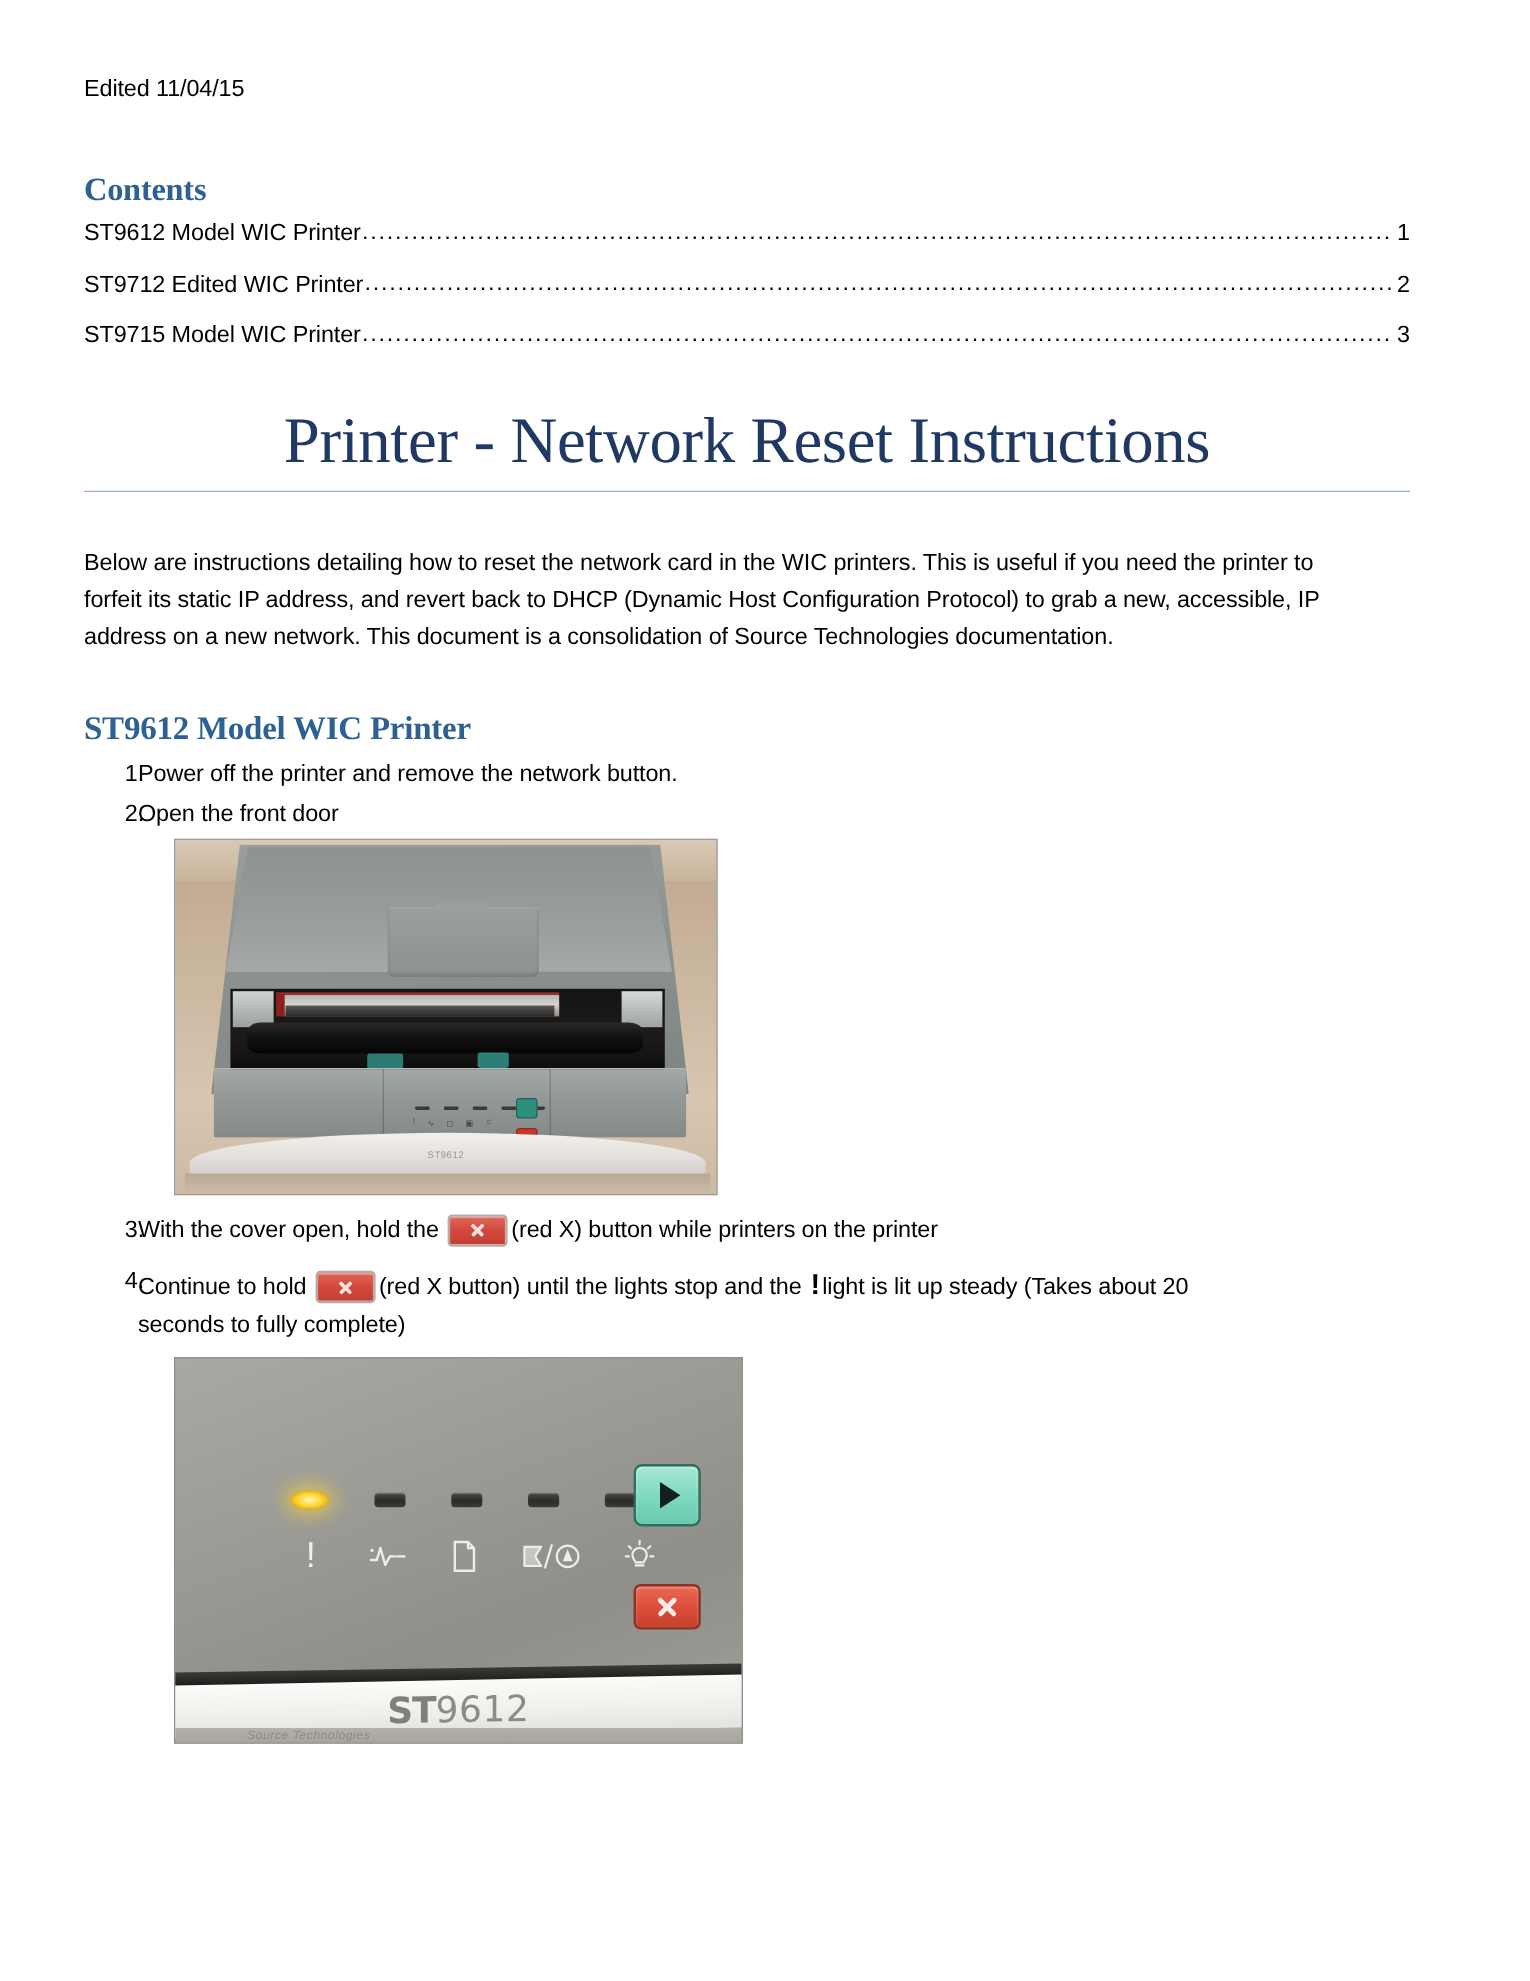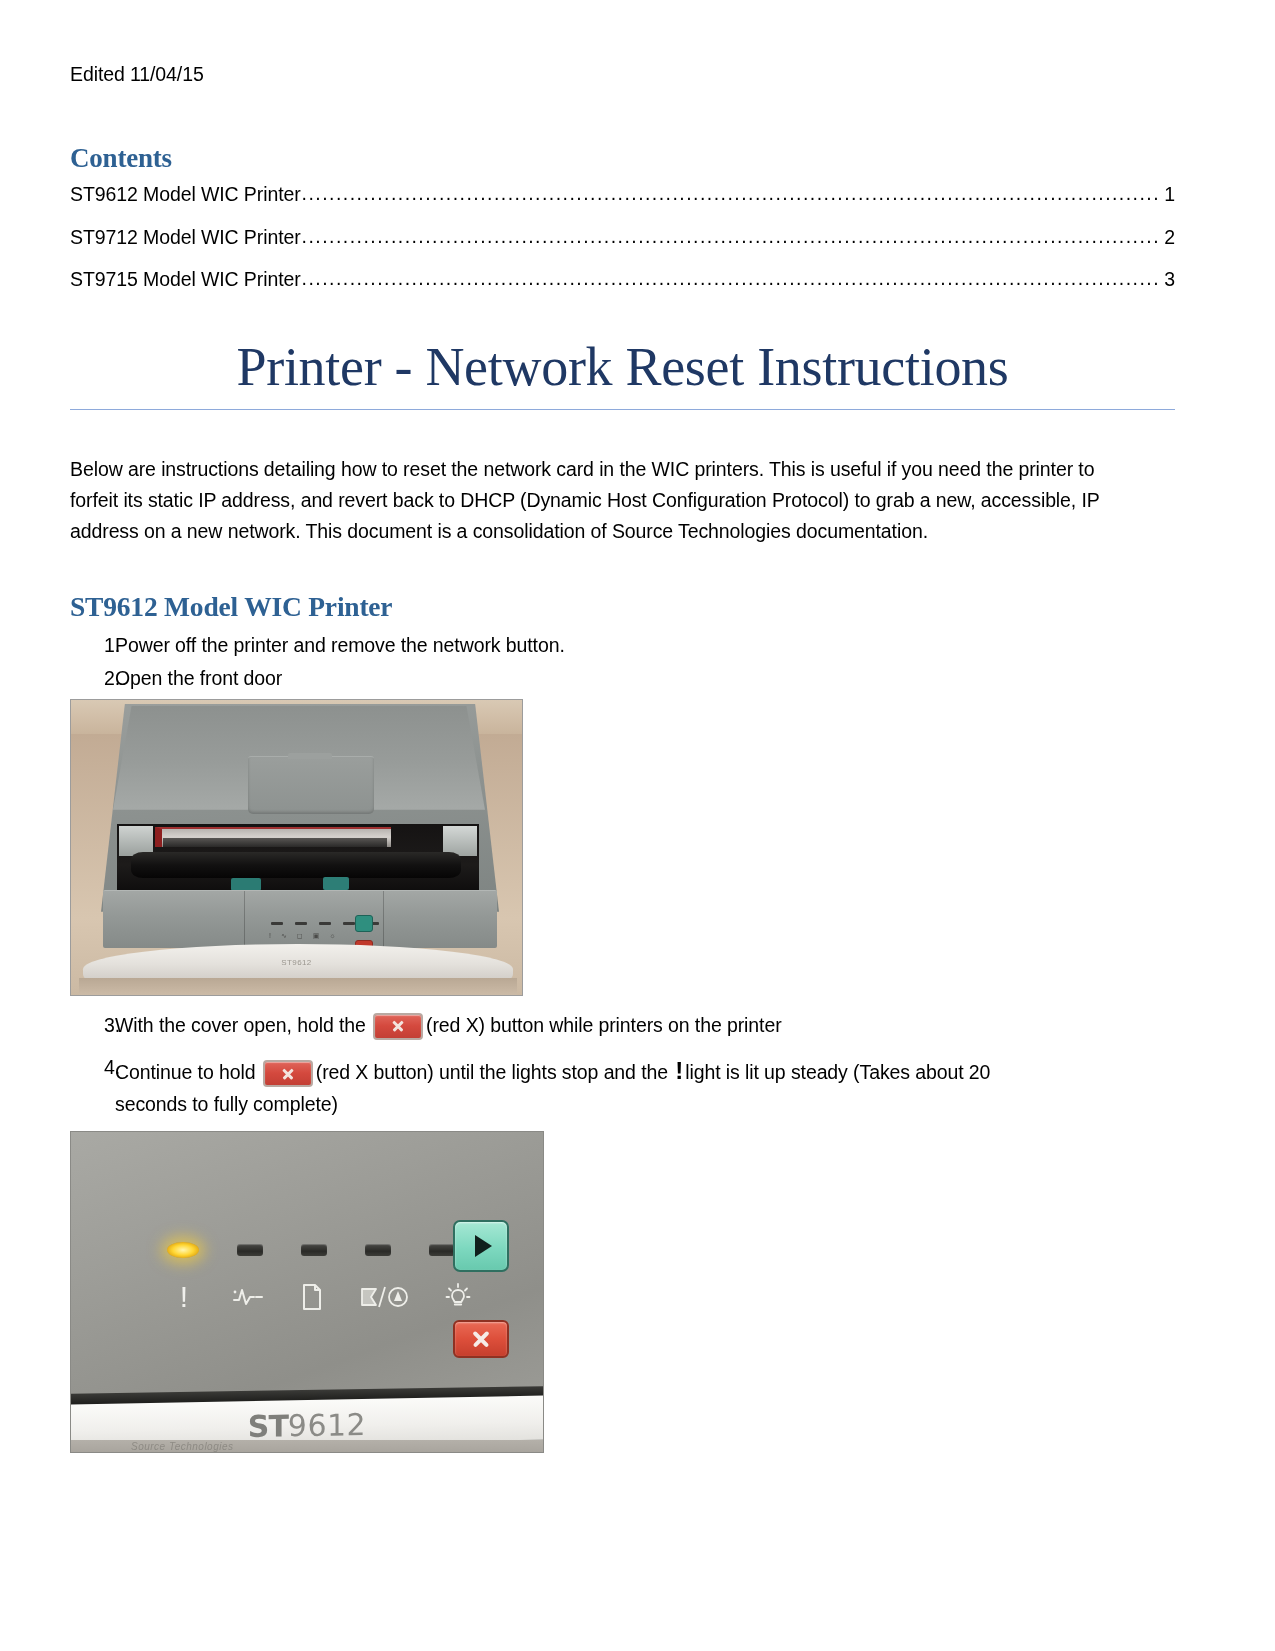--- a/index.html
+++ b/index.html
@@ -141,21 +141,21 @@
     width: 13px; height: 2.5px;
     background: #f3e3de;
     border-radius: 1px;
   }
   .redx-inline::before { transform: translate(-50%,-50%) rotate(45deg); }
   .redx-inline::after  { transform: translate(-50%,-50%) rotate(-45deg); }
 
   .bang { font-size: 24px; font-weight: 600; padding: 0 2px; }
 
   
-  .photo-wrap { }
+  .photo-wrap { margin-left: 75px; }
 
   
   .photo1 {
     position: relative;
     width: 453px;
     height: 297px;
     background: #cbb9a5;
     border: 1px solid #9c9c9c;
     overflow: hidden;
   }
@@ -369,21 +369,21 @@
 
   <div class="contents-heading">Contents</div>
 
   <div class="toc">
     <div class="toc-entry">
       <span class="toc-label">ST9612 Model WIC Printer</span>
       <span class="toc-dots">...................................................................................................................................................................</span>
       <span class="toc-page">1</span>
     </div>
     <div class="toc-entry">
-      <span class="toc-label">ST9712 Model WIC Printer</span>
+      <span class="toc-label">ST9712 Edited WIC Printer</span>
       <span class="toc-dots">...................................................................................................................................................................</span>
       <span class="toc-page">2</span>
     </div>
     <div class="toc-entry">
       <span class="toc-label">ST9715 Model WIC Printer</span>
       <span class="toc-dots">...................................................................................................................................................................</span>
       <span class="toc-page">3</span>
     </div>
   </div>
 

